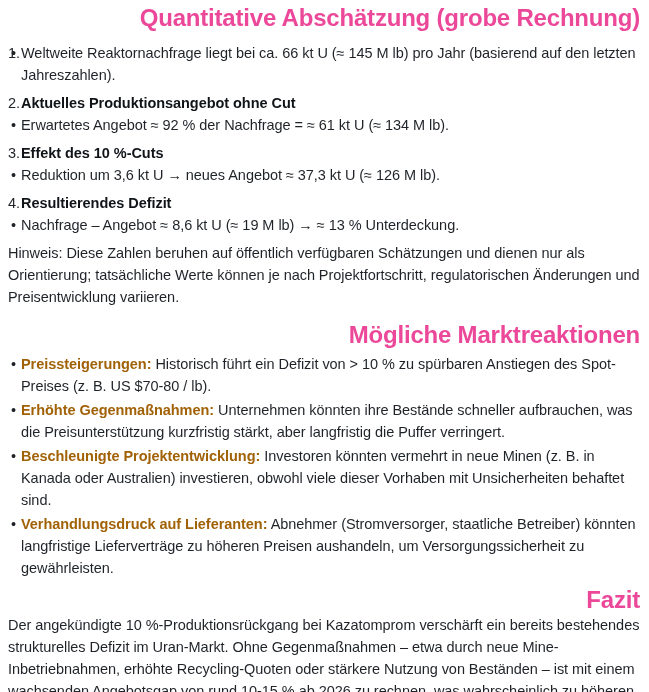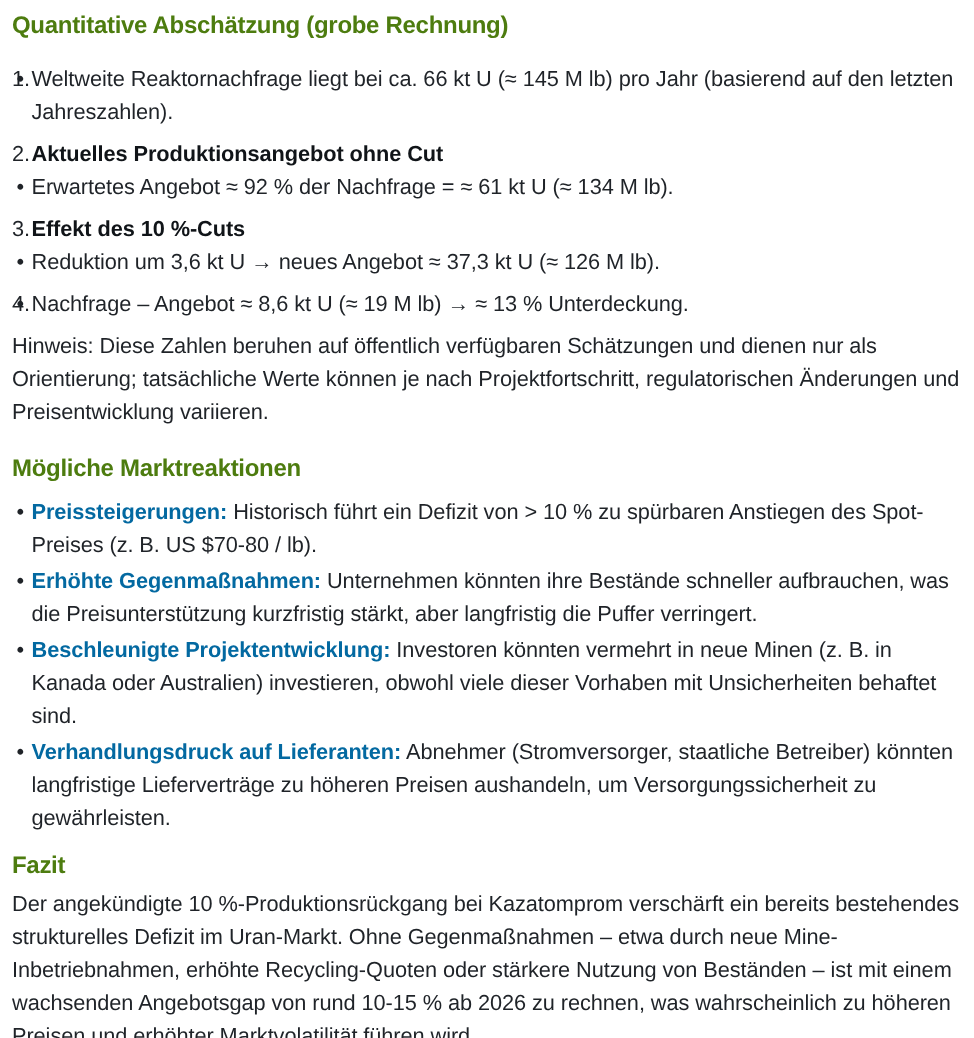--- a/index.html
+++ b/index.html
@@ -10,26 +10,27 @@
     background: #ffffff;
     font-family: "Liberation Sans", "DejaVu Sans", sans-serif;
     font-size: 14.5px;
     line-height: 22px;
     color: #1f2328;
     letter-spacing: -0.05px;
   }
   .page { padding: 5px 9px 0 8px; }
 
   h2.sec-title {
-    font-size: 16px;
+    font-size: 24px;
     line-height: 25px;
     font-weight: 700;
-    color: #4d7c0f;
+    color: #ec4899;
     margin: 0;
     letter-spacing: -0.2px;
+    text-align: right;
   }
   h2.first { margin: 0 0 12px 0; }
   h2.market { margin: 14px 0 6px 0; }
   h2.fazit  { margin: 8px 0 2px 0; }
 
   .num-item { margin: 0 0 6px 0; }
   .num-title {
     position: relative;
     padding-left: 13px;
     font-weight: 700;
@@ -47,21 +48,21 @@
     position: relative;
     padding-left: 13px;
   }
   .bullet-dot {
     position: absolute;
     left: 3px;
     top: 0;
     color: #1f2328;
   }
   .mk-item { margin: 0 0 2px 0; }
-  .mk-lead { font-weight: 700; color: #0369a1; }
+  .mk-lead { font-weight: 700; color: #a16207; }
 
   .note { margin: 6px 0 0 0; }
   .note-lead { }
 
   .fazit-text { margin: 0; }
 </style>
 </head>
 <body>
 
 <div class="page">
@@ -92,21 +93,21 @@
       <div class="num-title">
         <span class="num-marker">3.</span><span>Effekt des 10 %-Cuts</span>
       </div>
       <div class="bullet-row">
         <span class="bullet-dot">•</span><span>Reduktion um 3,6 kt U → neues Angebot ≈ 37,3 kt U (≈ 126 M lb).</span>
       </div>
     </div>
 
     <div class="num-item">
       <div class="num-title">
-        <span class="num-marker">4.</span>
+        <span class="num-marker">4.</span><span>Resultierendes Defizit</span>
       </div>
       <div class="bullet-row">
         <span class="bullet-dot">•</span><span>Nachfrage – Angebot ≈ 8,6 kt U (≈ 19 M lb) → ≈ 13 % Unterdeckung.</span>
       </div>
     </div>
 
   </div>
 
   <p class="note">
     <span class="note-lead">Hinweis:</span><span> Diese Zahlen beruhen auf öffentlich verfügbaren Schätzungen und dienen nur als Orientierung; tatsächliche Werte können je nach Projektfortschritt, regulatorischen Änderungen und Preisentwicklung variieren.</span>

